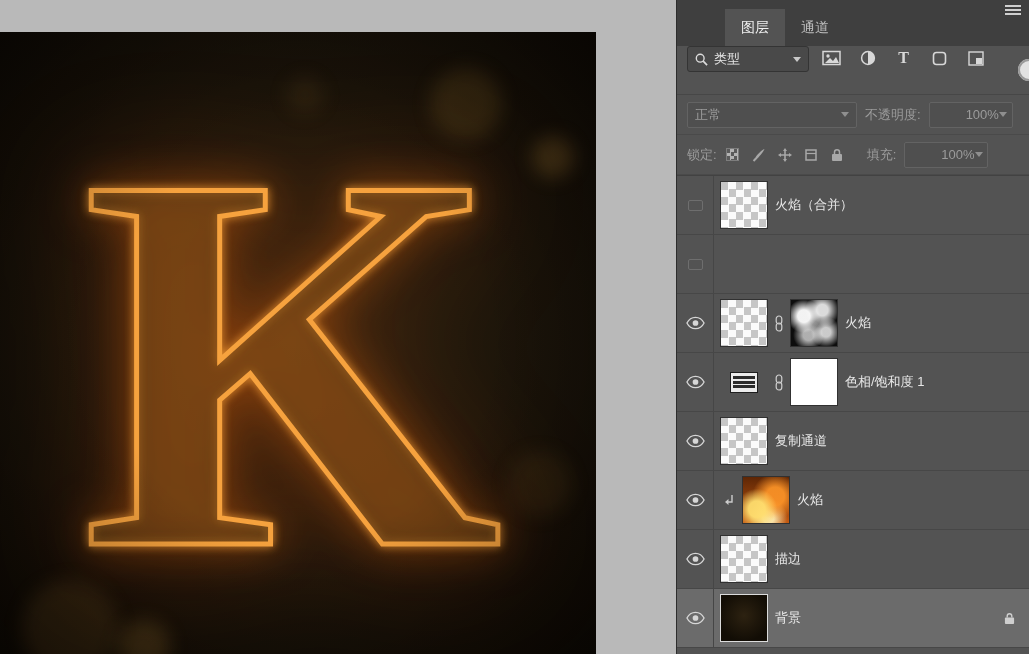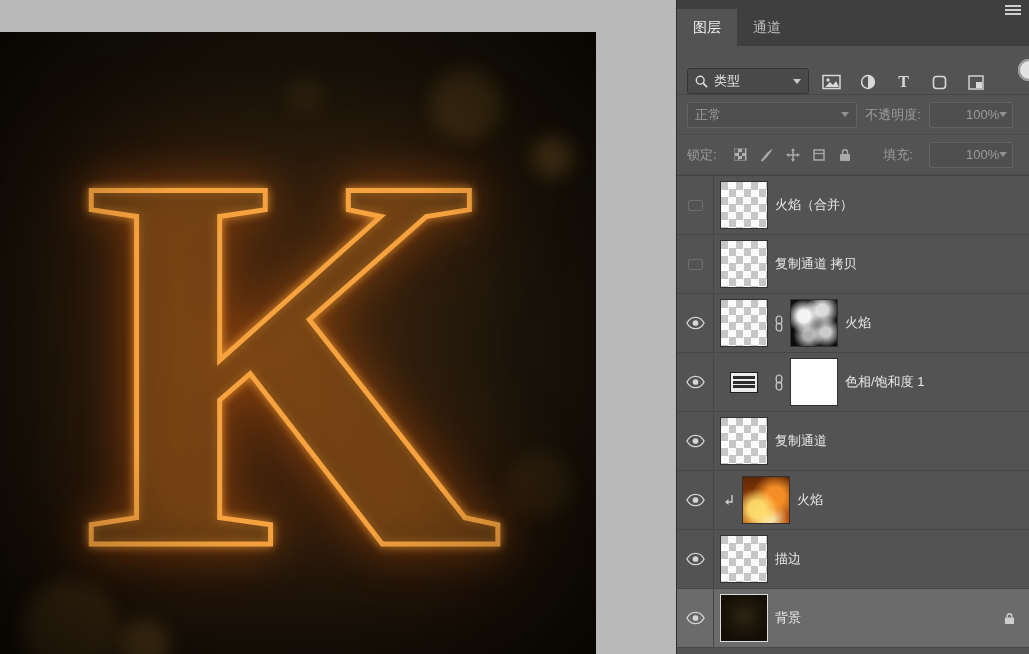--- a/index.html
+++ b/index.html
@@ -34,42 +34,42 @@
             drop-shadow(0 0 60px rgba(255,85,0,.35));
     user-select:none;
   }
 
   
   .panel {
     position:absolute; left:676px; top:0; width:353px; height:654px;
     background:#535353; border-left:1px solid #2d2d2d; overflow:hidden;
     color:#e4e4e4; font-size:13px;
   }
-  .tabbar { position:relative; height:46px; background:#3f3f3f; display:flex; align-items:stretch; padding-top:9px; }
+  .tabbar { position:relative; height:46px; background:#3f3f3f; display:flex; align-items:stretch; padding-top:9px;padding-left:48px; }
   .tab { width:60px; display:flex; align-items:center; justify-content:center; font-size:14px; color:#bdbdbd; cursor:default; }
   .tab.active { background:#535353; color:#efefef; }
   .menu-icon { position:absolute; top:3px; right:8px; width:16px; }
   .menu-icon i { display:block; height:2px; background:#cfcfcf; margin:2px 0; }
 
   .filter-row {
-    position:relative; height:49px; display:flex; align-items:flex-end;
+    position:relative; height:49px; display:flex; align-items:flex-start;
     padding:0 10px; gap:9px; border-bottom:1px solid #474747;
   }
   .search-select {
     width:122px; height:26px; background:#494949; border:1px solid #343434; border-radius:3px;
     display:flex; align-items:center; gap:6px; padding:0 7px; color:#e6e6e6;
   }
   .chev { width:0; height:0; border-left:4px solid transparent; border-right:4px solid transparent; border-top:5px solid #c9c9c9; margin-left:auto; flex:none; }
   .chev.dim { border-top-color:#8f8f8f; }
   .ficon { width:27px; height:24px; display:flex; align-items:center; justify-content:center; color:#d8d8d8; flex:none; }
   .ficon.t { font-weight:700; font-size:16px; font-family:"Liberation Serif",serif; }
   .half-toggle { position:absolute; right:-11px; top:50%; transform:translateY(-50%); width:22px; height:22px; border-radius:50%; background:#e2e2e2; box-shadow:inset 0 0 0 2px #9a9a9a; }
 
   .blend-row, .lock-row {
-    height:40px; display:flex; align-items:center; padding:0 16px 0 10px; gap:8px; border-bottom:1px solid #4a4a4a;justify-content:space-between;
+    height:40px; display:flex; align-items:center; padding:0 16px 0 10px; gap:8px; border-bottom:1px solid #4a4a4a;
   }
   .dim-label { color:#9b9b9b; flex:none; }
   .select {
     height:26px; background:#4f4f4f; border:1px solid #636363; border-radius:2px;
     display:flex; align-items:center; padding:0 7px; color:#9b9b9b;
   }
   .select.blend { width:170px; }
   .select.small { width:84px; margin-left:0; }
   .lock-icons { display:flex; align-items:center; gap:10px; }
   .lk { display:flex; align-items:center; justify-content:center; width:16px; height:16px; }
@@ -229,24 +229,20 @@
         <div class="row-main">
           <div class="thumb checker"></div>
           <span class="layer-name">火焰（合并）</span>
         </div>
       </div>
 
       <div class="layer-row">
         <div class="eye-cell">
             <span class="eye-off"></span>
           </div>
-        <div class="row-main">
-          <div class="thumb checker"></div>
-          <span class="layer-name">复制通道 拷贝</span>
-        </div>
       </div>
 
       <div class="layer-row">
         <div class="eye-cell">
           <svg width="19" height="14" viewBox="0 0 20 14">
               <path d="M10 1 C5 1 2 5 1 7 C2 9 5 13 10 13 C15 13 18 9 19 7 C18 5 15 1 10 1 Z" fill="none" stroke="#d6d6d6" stroke-width="1.4"></path>
               <circle cx="10" cy="7" r="3" fill="#d6d6d6"></circle>
             </svg>
         </div>
         <div class="row-main">

